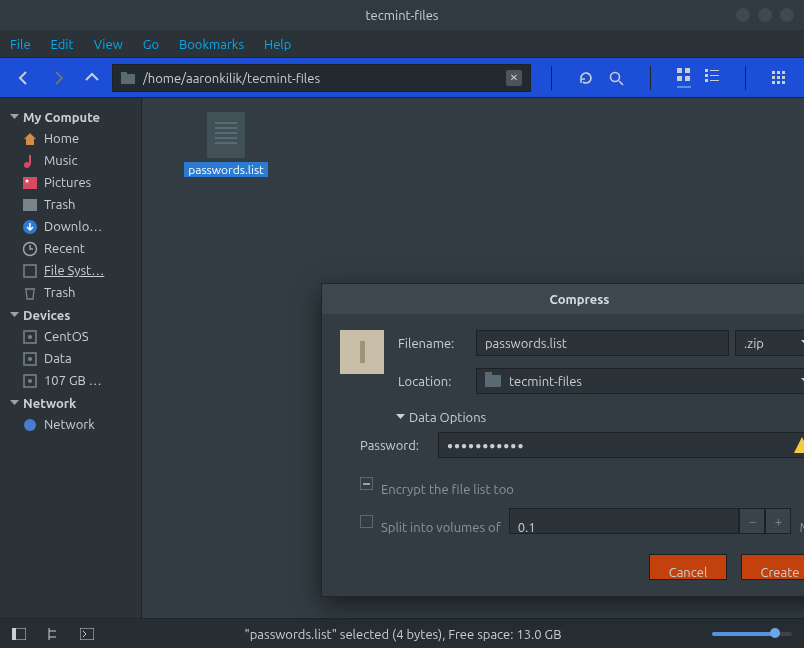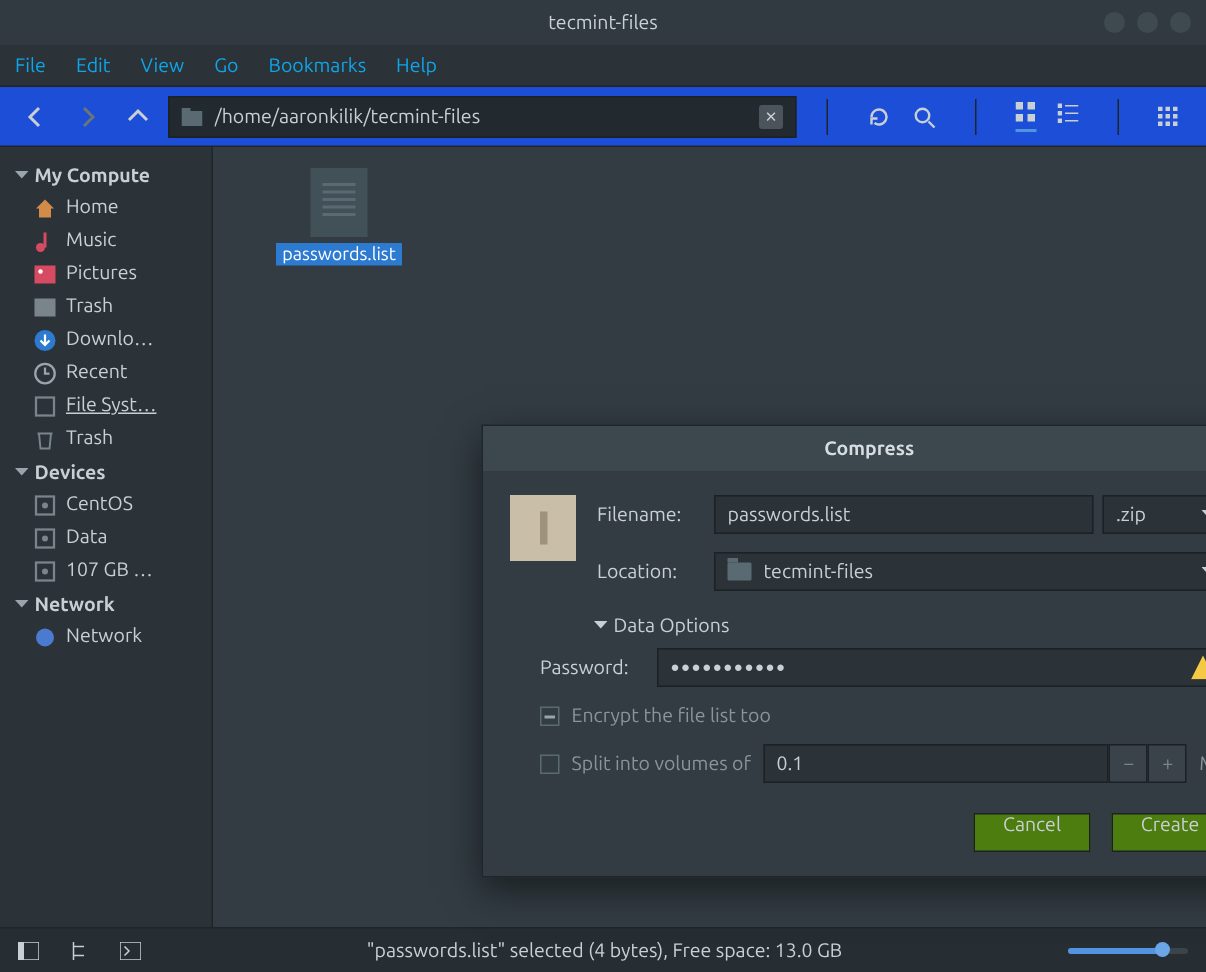--- a/index.html
+++ b/index.html
@@ -47,29 +47,29 @@
 .opts { margin-left:20px; }
 .opts .dlg-row { margin-left:0; }
 .warn-icon { width:16px; height:16px; background:#f6c945; clip-path:polygon(50% 0,100% 100%,0 100%); margin-left:6px; }
 .check { width:13px; height:13px; border:1px solid #5a6a72; margin-right:8px; display:inline-block; }
 .check.ind::after { content:""; display:block; width:7px; height:2px; background:#9aa5ab; margin:5px auto; }
 .spin { flex:1; display:flex; align-items:center; }
 .spin .input { flex:1; }
 .spin-btn { width:26px; height:26px; background:#394349; border:1px solid #1b2125; display:flex; align-items:center; justify-content:center; color:#7a858b; }
 .unit { margin-left:8px; }
 .dlg-buttons { display:flex; justify-content:flex-end; gap:14px; padding:8px 0 4px 0; }
-.btn { width:78px; height:26px; background:#4d7c0f; border:1px solid #1b2125; display:flex; align-items:flex-start; justify-content:center; }
+.btn { width:78px; height:26px; background:#c2410c; border:1px solid #1b2125; display:flex; align-items:flex-end; justify-content:center; }
 .statusbar { height:30px; background:#262e33; display:flex; align-items:center; justify-content:space-between; padding:0 12px; border-top:1px solid #1f262a; }
 .status-left { display:flex; align-items:center; gap:20px; }
 .status-center { }
 .zoom { width:80px; height:4px; background:#3a454b; position:relative; border-radius:2px; }
 .zoom::before { content:""; position:absolute; left:0; width:62px; height:4px; background:#5294e2; border-radius:2px; }
 .zoom::after { content:""; position:absolute; left:58px; top:-4px; width:10px; height:10px; background:#6aa6e8; border-radius:50%; }
 svg { display:block; }
-.muted { color:#8a949a; }
+.muted { color:#8a949a;margin-top:12px; }
 </style>
 </head>
 <body>
 
 <div class="titlebar">
   <span>tecmint-files</span>
   <div class="titlebar-dots">
     <div class="tb-dot"></div>
     <div class="tb-dot"></div>
     <div class="tb-dot"></div>

